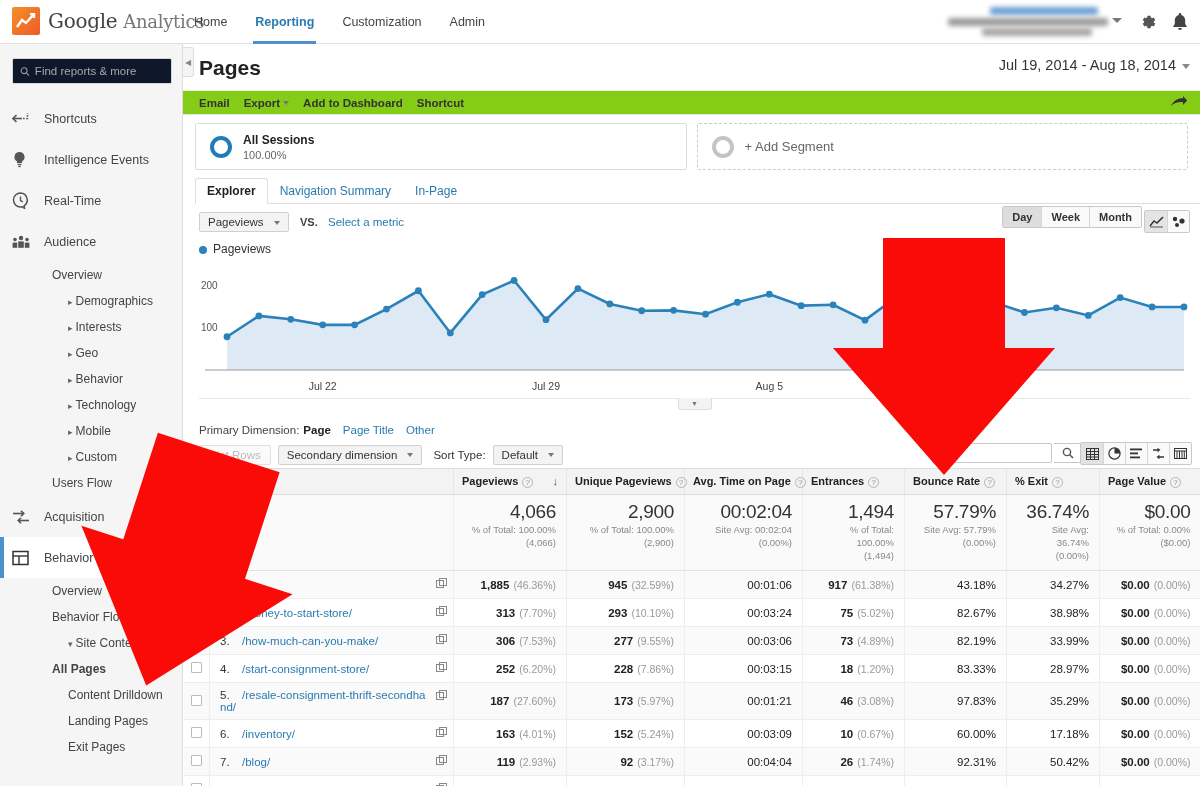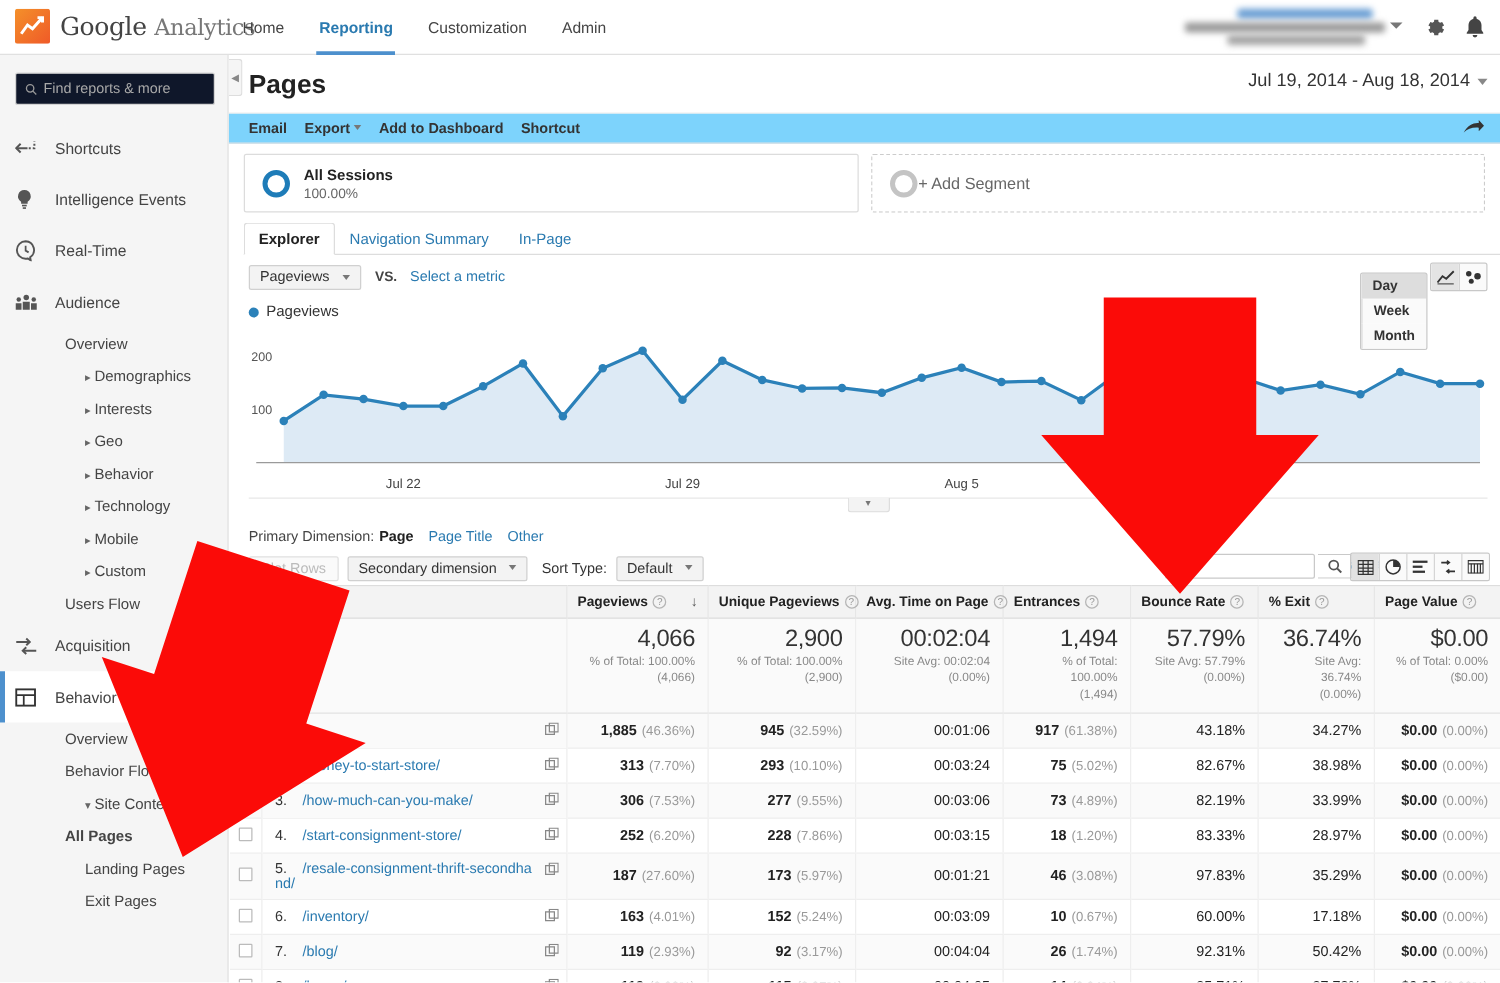--- a/index.html
+++ b/index.html
@@ -90,40 +90,40 @@
 
   .page-head { position: relative; height: 47px; border-bottom: 1px solid #eee; }
   .page-title { position: absolute; left: 16px; top: 12px; font-size: 21px; font-weight: bold; color: #222; }
   .date-range {
     position: absolute; right: 10px; top: 13px; font-size: 14.5px; color: #333; cursor: pointer;
   }
   .date-range .dcaret { display: inline-block; margin-left: 6px; width: 0; height: 0;
     border-left: 4px solid transparent; border-right: 4px solid transparent; border-top: 5px solid #888; vertical-align: middle; }
 
   .action-bar {
-    position: relative; height: 24px; background: #7dd3fc; border-bottom: 1px solid #e4e4e4;
+    position: relative; height: 24px; background: #84cc16; border-bottom: 1px solid #e4e4e4;
     display: flex; align-items: center; padding-left: 16px; gap: 14px;
   }
   .action-bar .act { font-size: 11.5px; color: #333; cursor: pointer; font-weight: bold; }
   .act .caret { display: inline-block; margin-left: 3px; width: 0; height: 0;
     border-left: 3.5px solid transparent; border-right: 3.5px solid transparent; border-top: 4px solid #777; vertical-align: middle; }
   .share-icon { position: absolute; right: 12px; top: 4px; cursor: pointer; }
 
   .seg-row { display: flex; gap: 10px; padding: 8px 12px 0 12px; }
   .seg-box {
     flex: 1; height: 47px; border: 1px solid #dcdcdc; border-radius: 2px;
     display: flex; align-items: center; padding-left: 14px; background: #fff; cursor: pointer;
   }
   .seg-box.dashed { border-style: dashed; border-color: #ccc; }
   .ring { width: 22px; height: 22px; border-radius: 50%; border: 4px solid #1e7cb8; flex: 0 0 22px; }
   .ring.grey { border-color: #c4c4c4; }
   .seg-text { margin-left: 11px; }
   .seg-name { font-size: 12px; font-weight: bold; color: #222; }
   .seg-pct { font-size: 11px; color: #666; margin-top: 2px; }
-  .seg-add { margin-left: 1px; font-size: 13px; color: #666; }
+  .seg-add { margin-left: 11px; font-size: 13px; color: #666; }
 
   .tabs { margin: 8px 0 0 12px; border-bottom: 1px solid #ddd; height: 26px; display: flex; align-items: flex-end; }
   .tab {
     font-size: 12px; padding: 5px 11px 5px 11px; cursor: pointer; color: #2a7ab0;
     position: relative; top: 1px; border: 1px solid transparent;
   }
   .tab.active {
     color: #222; font-weight: bold; background: #fff;
     border: 1px solid #ddd; border-bottom-color: #fff; border-radius: 3px 3px 0 0;
   }
@@ -131,21 +131,21 @@
   .metric-row { position: relative; height: 34px; padding: 8px 0 0 16px; }
   .dropdown-btn {
     display: inline-block; border: 1px solid #d0d0d0; background: #f3f3f3; border-radius: 2px;
     font-size: 11.5px; padding: 3px 8px; color: #333; cursor: pointer; vertical-align: middle;
   }
   .dropdown-btn .caret { display: inline-block; margin-left: 10px; width: 0; height: 0;
     border-left: 3.5px solid transparent; border-right: 3.5px solid transparent; border-top: 4px solid #777; vertical-align: middle; }
   .vs-lbl { font-size: 11px; font-weight: bold; color: #444; margin: 0 7px 0 8px; vertical-align: middle; }
   .sel-metric { font-size: 11.5px; color: #2a7ab0; cursor: pointer; vertical-align: middle; }
 
-  .gran-group { position: absolute; right: 58px; top: 14px; display: flex; border: 1px solid #c8c8c8; border-radius: 2px; overflow: hidden; flex-direction: column; }
+  .gran-group { position: absolute; right: 58px; top: 2px; display: flex; border: 1px solid #c8c8c8; border-radius: 2px; overflow: hidden; }
   .gran-btn { font-size: 11px; font-weight: bold; padding: 4px 9px; background: #fafafa; color: #333; cursor: pointer; border-left: 1px solid #d5d5d5; }
   .gran-btn:first-child { border-left: none; }
   .gran-btn.active { background: #ddd; }
   .charttype-group { position: absolute; right: 10px; top: 6px; display: flex; border: 1px solid #c8c8c8; border-radius: 2px; overflow: hidden; }
   .ct-btn { width: 22px; height: 21px; background: #fafafa; display: flex; align-items: center; justify-content: center; cursor: pointer; border-left: 1px solid #d5d5d5; }
   .ct-btn:first-child { border-left: none; }
   .ct-btn.active { background: #e4e4e4; }
 
   .chart-legend { padding: 4px 0 0 16px; font-size: 12px; color: #333; }
   .legend-dot { display: inline-block; width: 8px; height: 8px; border-radius: 50%; background: #2b81b9; margin-right: 6px; vertical-align: middle; }
@@ -353,20 +353,21 @@
               <line x1="7" y1="6" x2="7" y2="14.5" stroke="#333" stroke-width="1.4"></line>
             </svg>
         </span>
         <span class="lbl">Behavior</span>
       </div>
 
       <div class="nav-sub">Overview</div>
       <div class="nav-sub">Behavior Flow</div>
       <div class="nav-sub indent expanded"><span class="arr">▾</span><span>Site Content</span></div>
       <div class="nav-sub bold">All Pages</div>
+      <div class="nav-sub indent">Content Drilldown</div>
       <div class="nav-sub indent">Landing Pages</div>
       <div class="nav-sub indent">Exit Pages</div>
     </div>
   </div>
 
   <div class="collapse-tab">◀</div>
 
   <div class="main">
 
     <div class="page-head">

